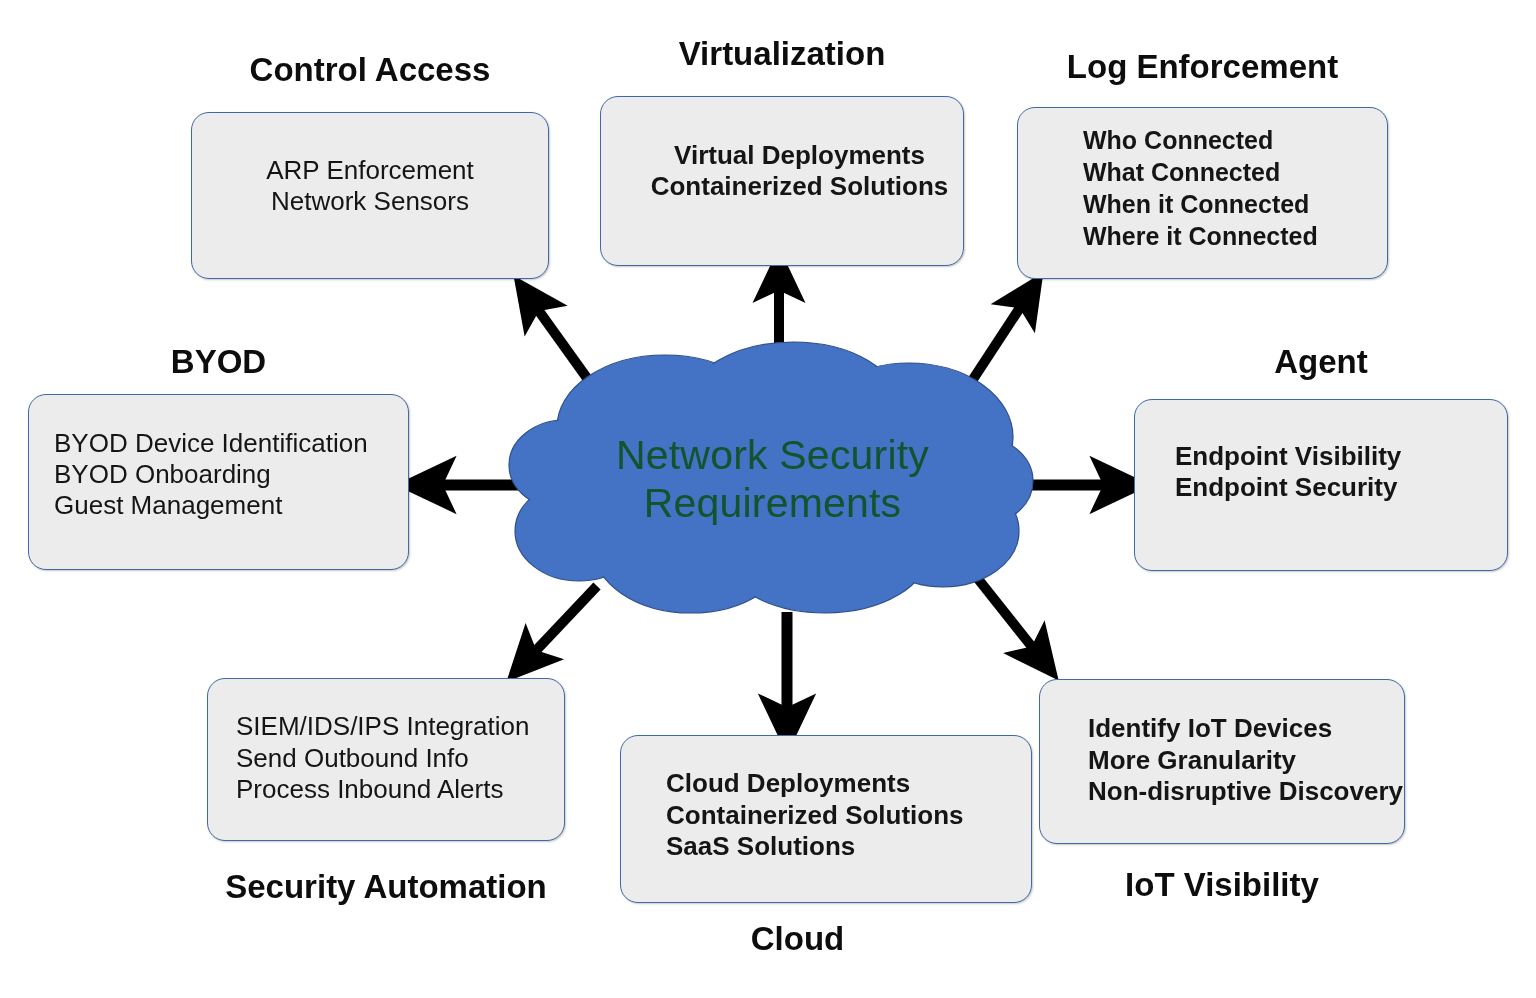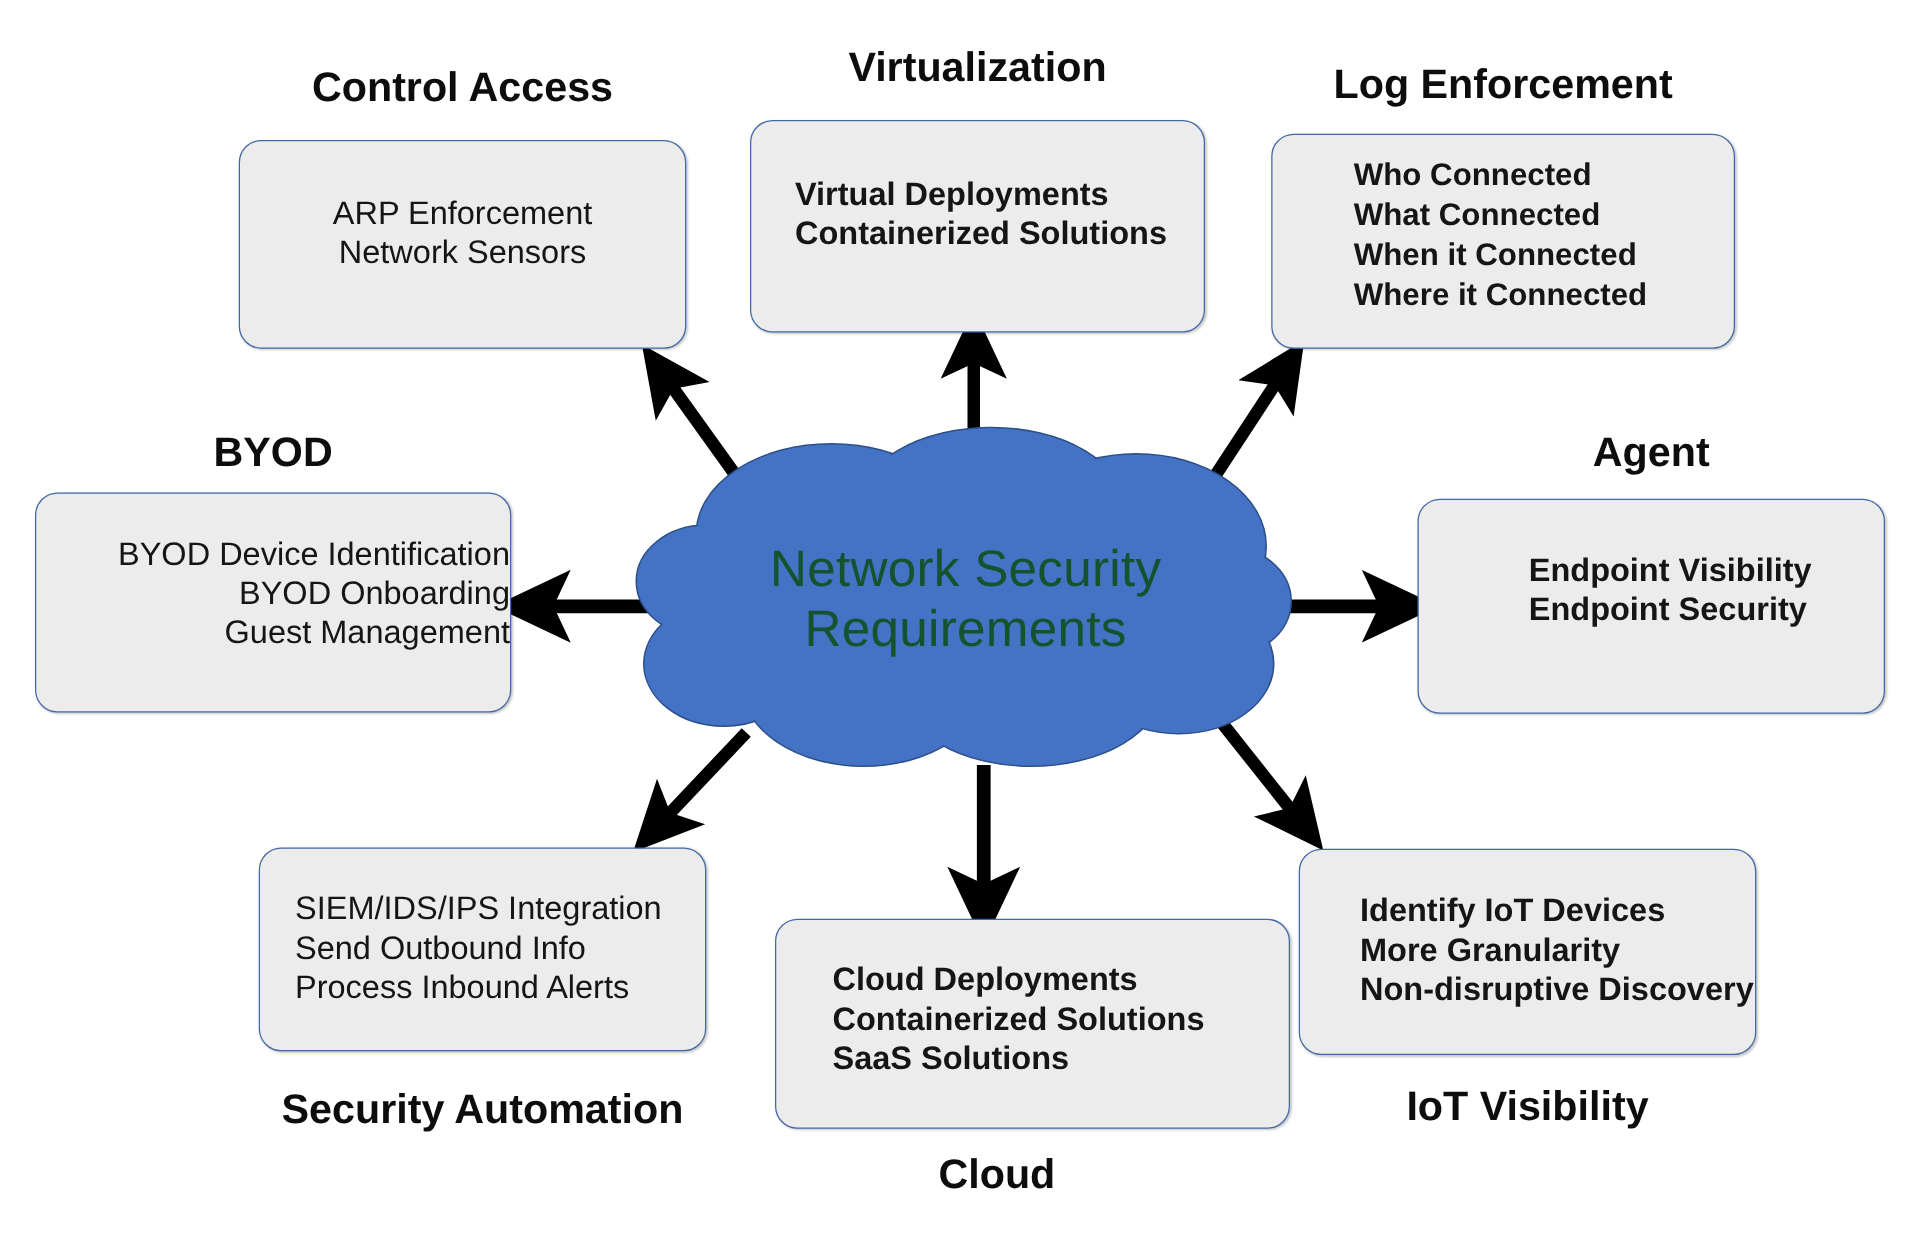--- a/index.html
+++ b/index.html
@@ -80,33 +80,33 @@
     line-height: 1;
     white-space: nowrap;
   }
 
   
   #box-control-access { left: 191px; top: 112px; width: 358px; height: 167px; }
   #lines-control-access { top: 42px; text-align: center; font-size: 26px; line-height: 1.18; font-weight: 400; }
   #title-control-access { left: 191px; top: 53px; width: 358px; text-align: center; }
 
   #box-virtualization { left: 600px; top: 96px; width: 364px; height: 170px; }
-  #lines-virtualization { top: 43px; text-align: left; padding-left: 35px; font-size: 26px; line-height: 1.2; font-weight: bold; }
+  #lines-virtualization { top: 43px; text-align: center; padding-left: 35px; font-size: 26px; line-height: 1.2; font-weight: bold; }
   #title-virtualization { left: 600px; top: 37px; width: 364px; text-align: center; }
 
   #box-log-information { left: 1017px; top: 107px; width: 371px; height: 172px; }
   #lines-log-information { top: 16px; text-align: left; padding-left: 65px; font-size: 25px; line-height: 1.28; font-weight: bold; }
   #title-log-information { left: 1017px; top: 50px; width: 371px; text-align: center; }
 
   #box-byod { left: 28px; top: 394px; width: 381px; height: 176px; }
-  #lines-byod { top: 33px; text-align: right; padding-left: 25px; font-size: 26px; line-height: 1.2; font-weight: 400; }
+  #lines-byod { top: 33px; text-align: left; padding-left: 25px; font-size: 26px; line-height: 1.2; font-weight: 400; }
   #title-byod { left: 28px; top: 345px; width: 381px; text-align: center; }
 
   #box-agent { left: 1134px; top: 399px; width: 374px; height: 172px; }
-  #lines-agent { top: 41px; text-align: left; padding-left: 88px; font-size: 26px; line-height: 1.2; font-weight: bold; }
+  #lines-agent { top: 41px; text-align: left; padding-left: 40px; font-size: 26px; line-height: 1.2; font-weight: bold; }
   #title-agent { left: 1134px; top: 345px; width: 374px; text-align: center; }
 
   #box-security-automation { left: 207px; top: 678px; width: 358px; height: 163px; }
   #lines-security-automation { top: 32px; text-align: left; padding-left: 28px; font-size: 26px; line-height: 1.22; font-weight: 400; }
   #title-security-automation { left: 207px; top: 870px; width: 358px; text-align: center; }
 
   #box-cloud { left: 620px; top: 735px; width: 412px; height: 168px; }
   #lines-cloud { top: 32px; text-align: left; padding-left: 45px; font-size: 26px; line-height: 1.22; font-weight: bold; }
   #title-cloud { left: 620px; top: 922px; width: 355px; text-align: center; }
 

